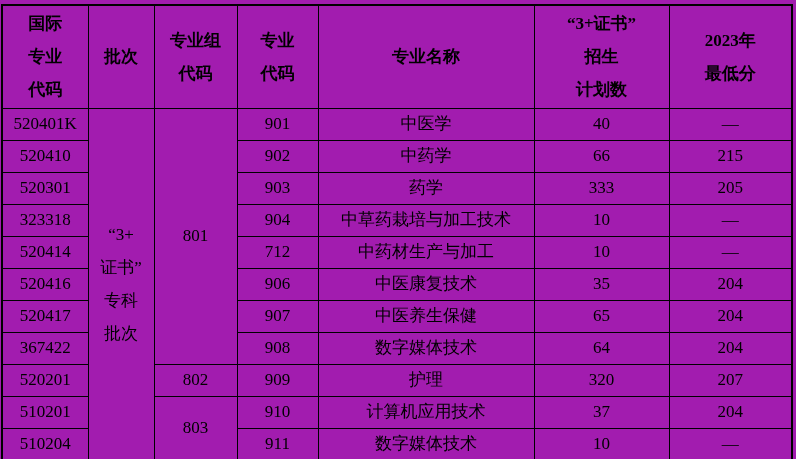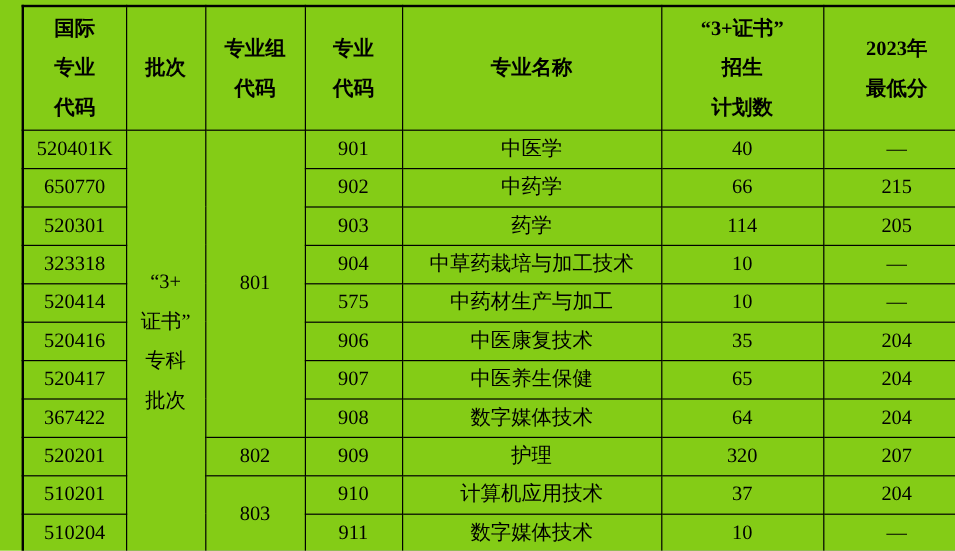--- a/index.html
+++ b/index.html
@@ -6,22 +6,22 @@
   html, body {
     margin: 0;
     padding: 0;
     background: #ffffff;
     font-family: "Liberation Serif", "DejaVu Serif", serif;
     color: #000000;
   }
   .page {
     width: 796px;
     height: 459px;
-    padding: 4px 3px 2px 18px;
-    background: #84cc16;
+    padding: 4px 3px 2px 1px;
+    background: #a21caf;
   }
   table.admissions {
     border-collapse: collapse;
     table-layout: fixed;
     width: 790px;
     border: 2px solid #000000;
   }
   table.admissions th,
   table.admissions td {
     border: 1px solid #000000;
@@ -102,46 +102,46 @@
         <div>批次</div>
       </td>
       <td class="bcell" rowspan="8">801</td>
       <td class="bcell">901</td>
       <td class="bcell">中医学</td>
       <td class="bcell">40</td>
       <td class="bcell">—</td>
     </tr>
 
     <tr class="body-row">
-      <td class="bcell">650770</td>
+      <td class="bcell">520410</td>
       <td class="bcell">902</td>
       <td class="bcell">中药学</td>
       <td class="bcell">66</td>
       <td class="bcell">215</td>
     </tr>
 
     <tr class="body-row">
       <td class="bcell">520301</td>
       <td class="bcell">903</td>
       <td class="bcell">药学</td>
-      <td class="bcell">114</td>
+      <td class="bcell">333</td>
       <td class="bcell">205</td>
     </tr>
 
     <tr class="body-row">
       <td class="bcell">323318</td>
       <td class="bcell">904</td>
       <td class="bcell">中草药栽培与加工技术</td>
       <td class="bcell">10</td>
       <td class="bcell">—</td>
     </tr>
 
     <tr class="body-row">
       <td class="bcell">520414</td>
-      <td class="bcell">575</td>
+      <td class="bcell">712</td>
       <td class="bcell">中药材生产与加工</td>
       <td class="bcell">10</td>
       <td class="bcell">—</td>
     </tr>
 
     <tr class="body-row">
       <td class="bcell">520416</td>
       <td class="bcell">906</td>
       <td class="bcell">中医康复技术</td>
       <td class="bcell">35</td>

